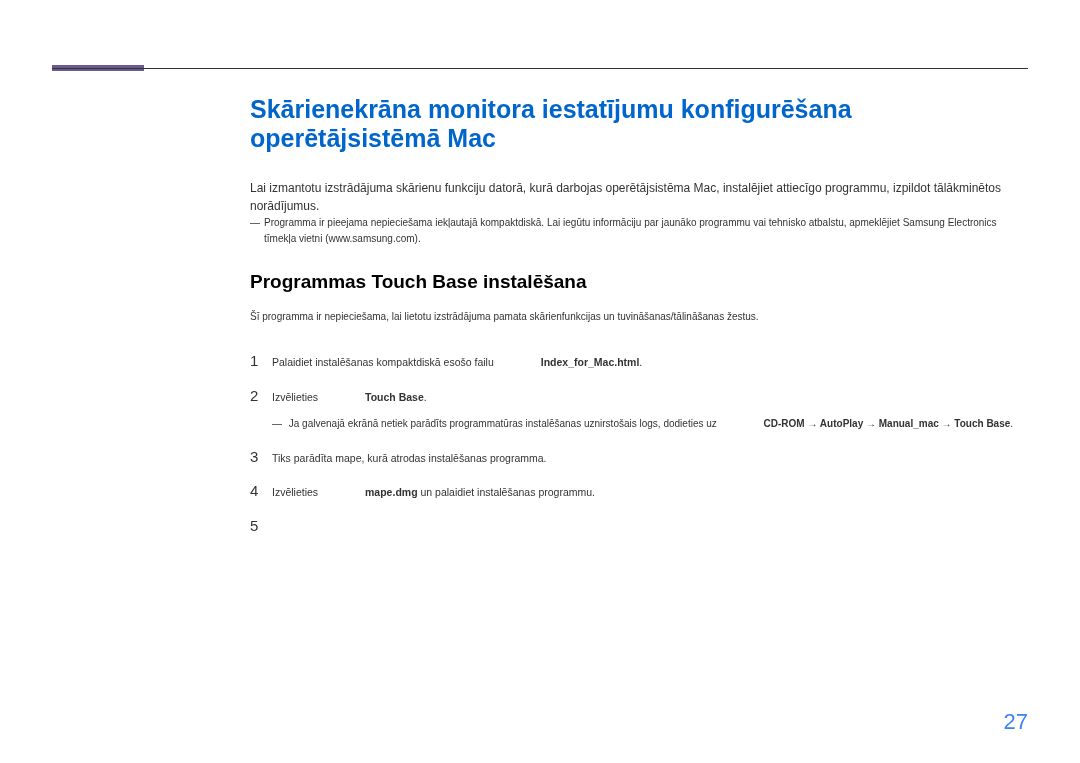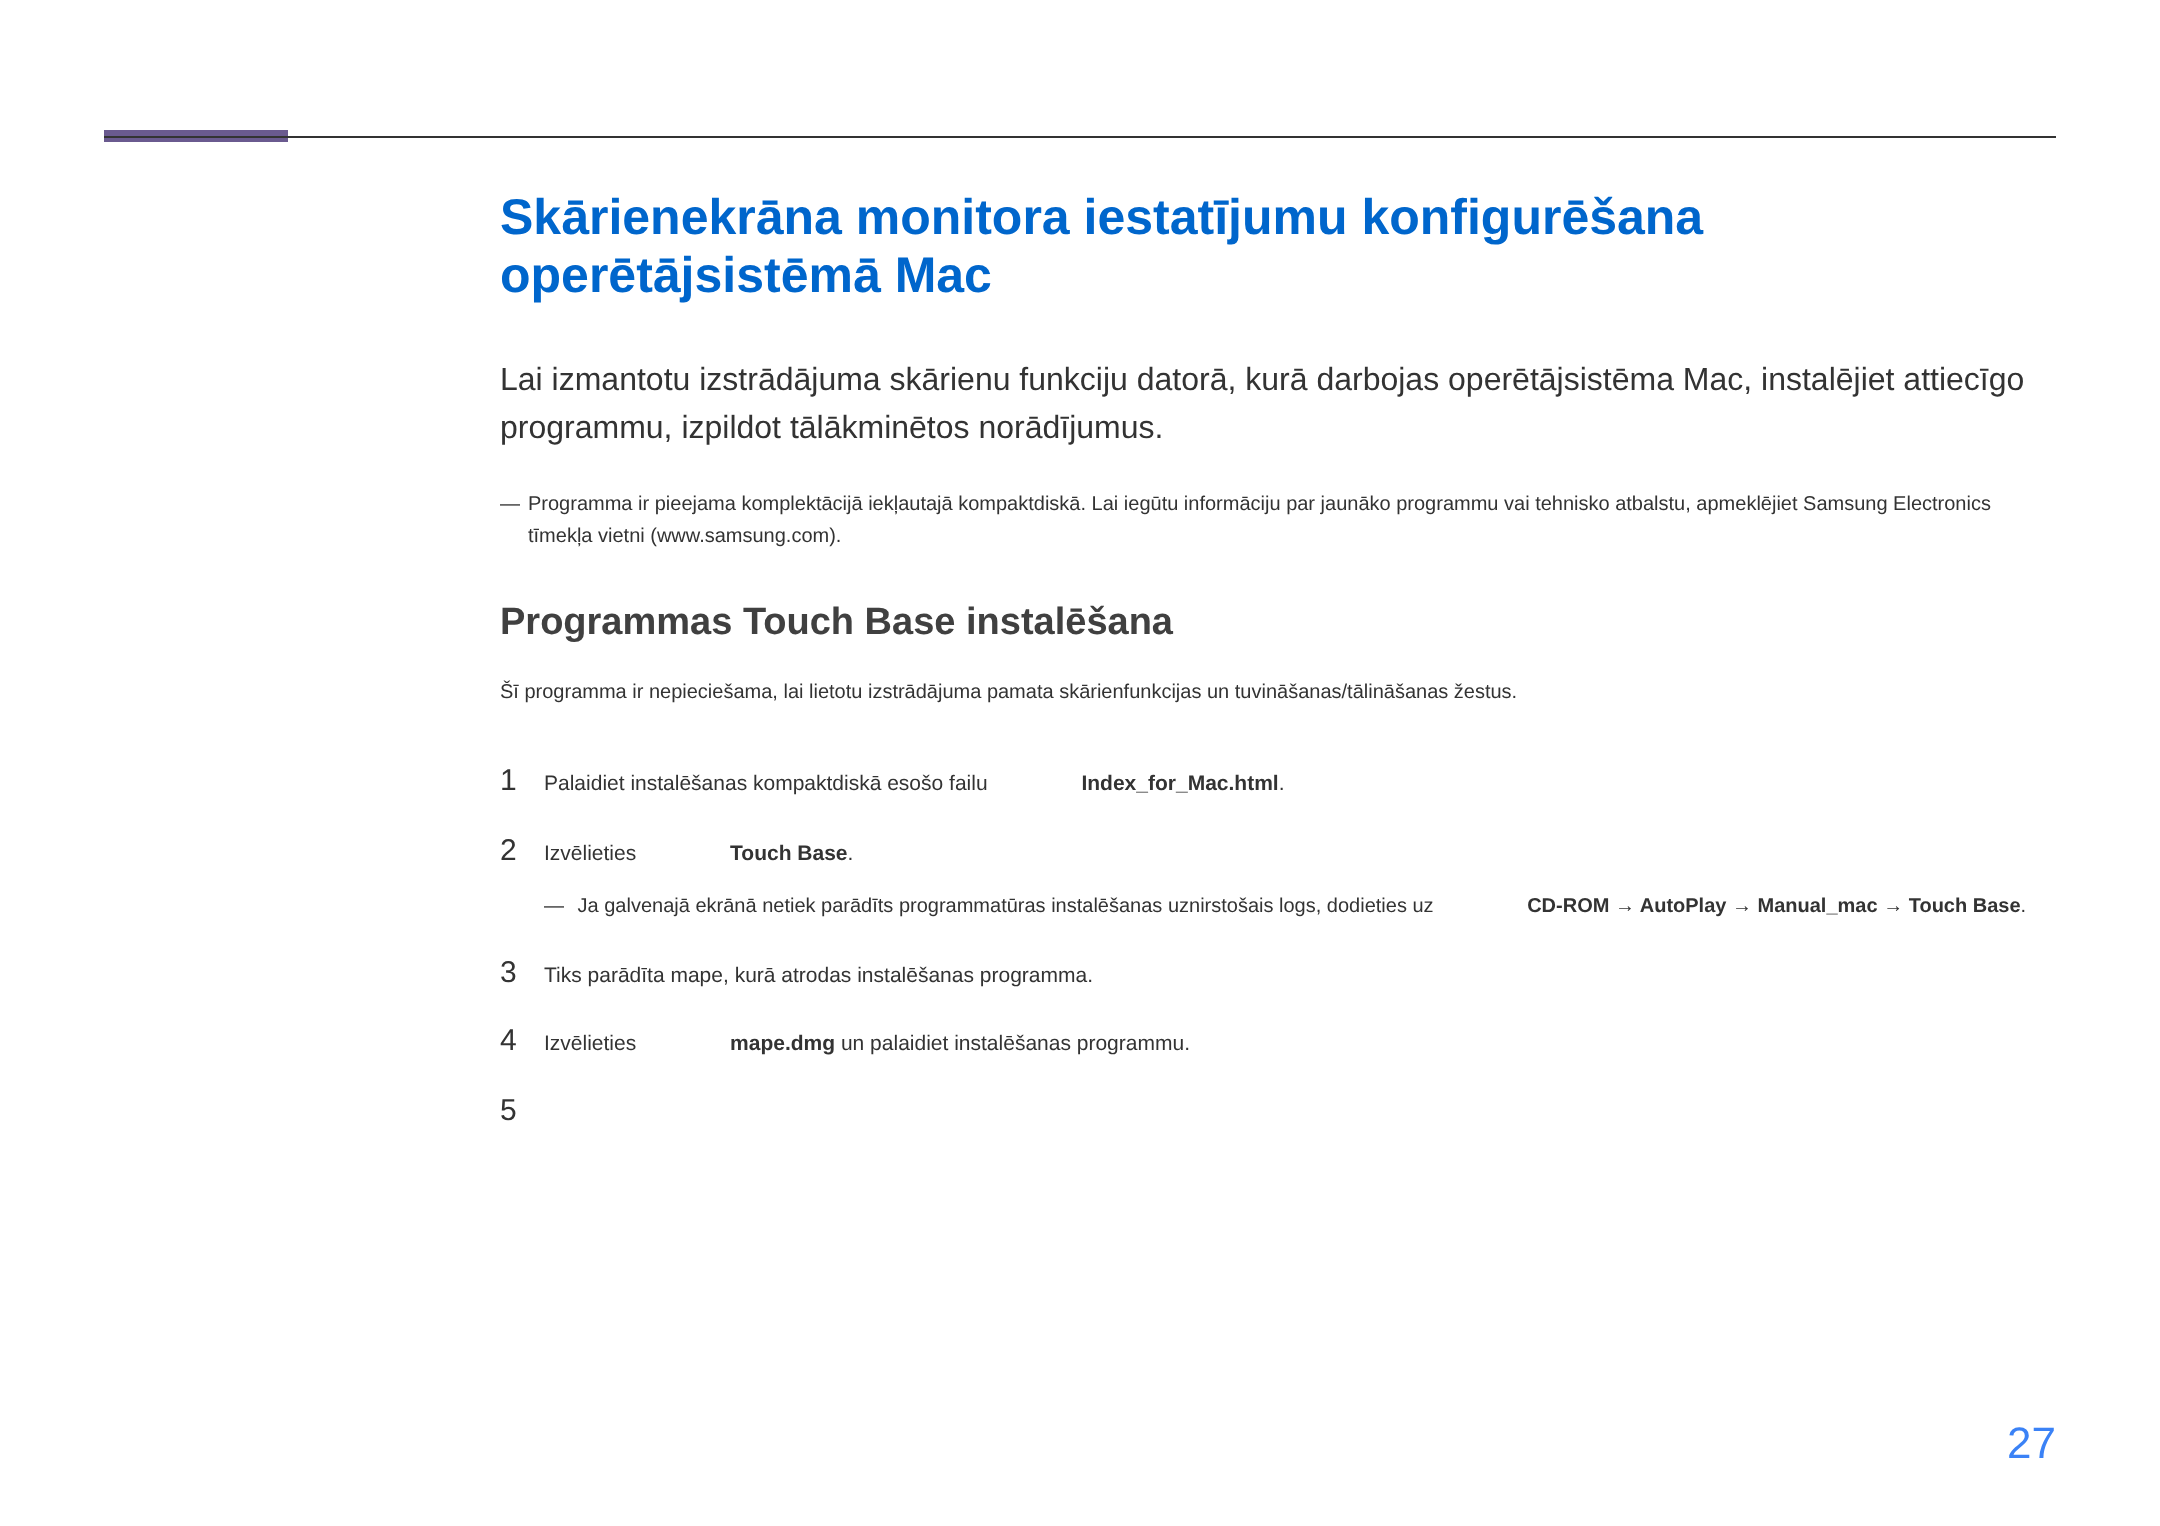--- a/index.html
+++ b/index.html
@@ -37,40 +37,40 @@
       left: 250px;
       right: 52px;
     }
     h1 {
       color: #0066cc;
       font-size: 25px;
       font-weight: 600;
       margin-bottom: 26px;
     }
     .intro {
-      font-size: 16px;
+      font-size: 12px;
       color: #333;
       line-height: 1.5;
-      margin-bottom: 18px;
+      margin-bottom: 0;
     }
     .note {
       font-size: 10px;
       color: #333;
       line-height: 1.6;
       margin-bottom: 24px;
       padding-left: 14px;
       text-indent: -14px;
     }
     .note::before {
       content: "―";
       margin-right: 4px;
       color: #333;
     }
     h2 {
-      color: #404040;
+      color: #000000;
       font-size: 19px;
       font-weight: 600;
       margin-bottom: 16px;
     }
     .desc {
       font-size: 10px;
       color: #333;
       line-height: 1.5;
       margin-bottom: 28px;
     }
@@ -125,21 +125,21 @@
 <body>
 
 <div class="accent-bar"></div>
 <div class="top-rule"></div>
 
 <div class="content">
   <h1>Skārienekrāna monitora iestatījumu konfigurēšana operētājsistēmā Mac</h1>
 
   <p class="intro">Lai izmantotu izstrādājuma skārienu funkciju datorā, kurā darbojas operētājsistēma Mac, instalējiet attiecīgo programmu, izpildot tālākminētos norādījumus.</p>
 
-  <p class="note">Programma ir pieejama komplektācijā iekļautajā kompaktdiskā. Lai iegūtu informāciju par jaunāko programmu vai tehnisko atbalstu, apmeklējiet Samsung Electronics tīmekļa vietni (www.samsung.com).</p>
+  <p class="note">Programma ir pieejama nepieciešama iekļautajā kompaktdiskā. Lai iegūtu informāciju par jaunāko programmu vai tehnisko atbalstu, apmeklējiet Samsung Electronics tīmekļa vietni (www.samsung.com).</p>
 
   <h2>Programmas Touch Base instalēšana</h2>
 
   <p class="desc">Šī programma ir nepieciešama, lai lietotu izstrādājuma pamata skārienfunkcijas un tuvināšanas/tālināšanas žestus.</p>
 
   <ol class="steps">
     <li class="step">
       <span class="step-num">1</span>
       <span class="step-text">
         <span>Palaidiet instalēšanas kompaktdiskā esošo failu </span><span class="bold">Index_for_Mac.html</span><span>.</span>

